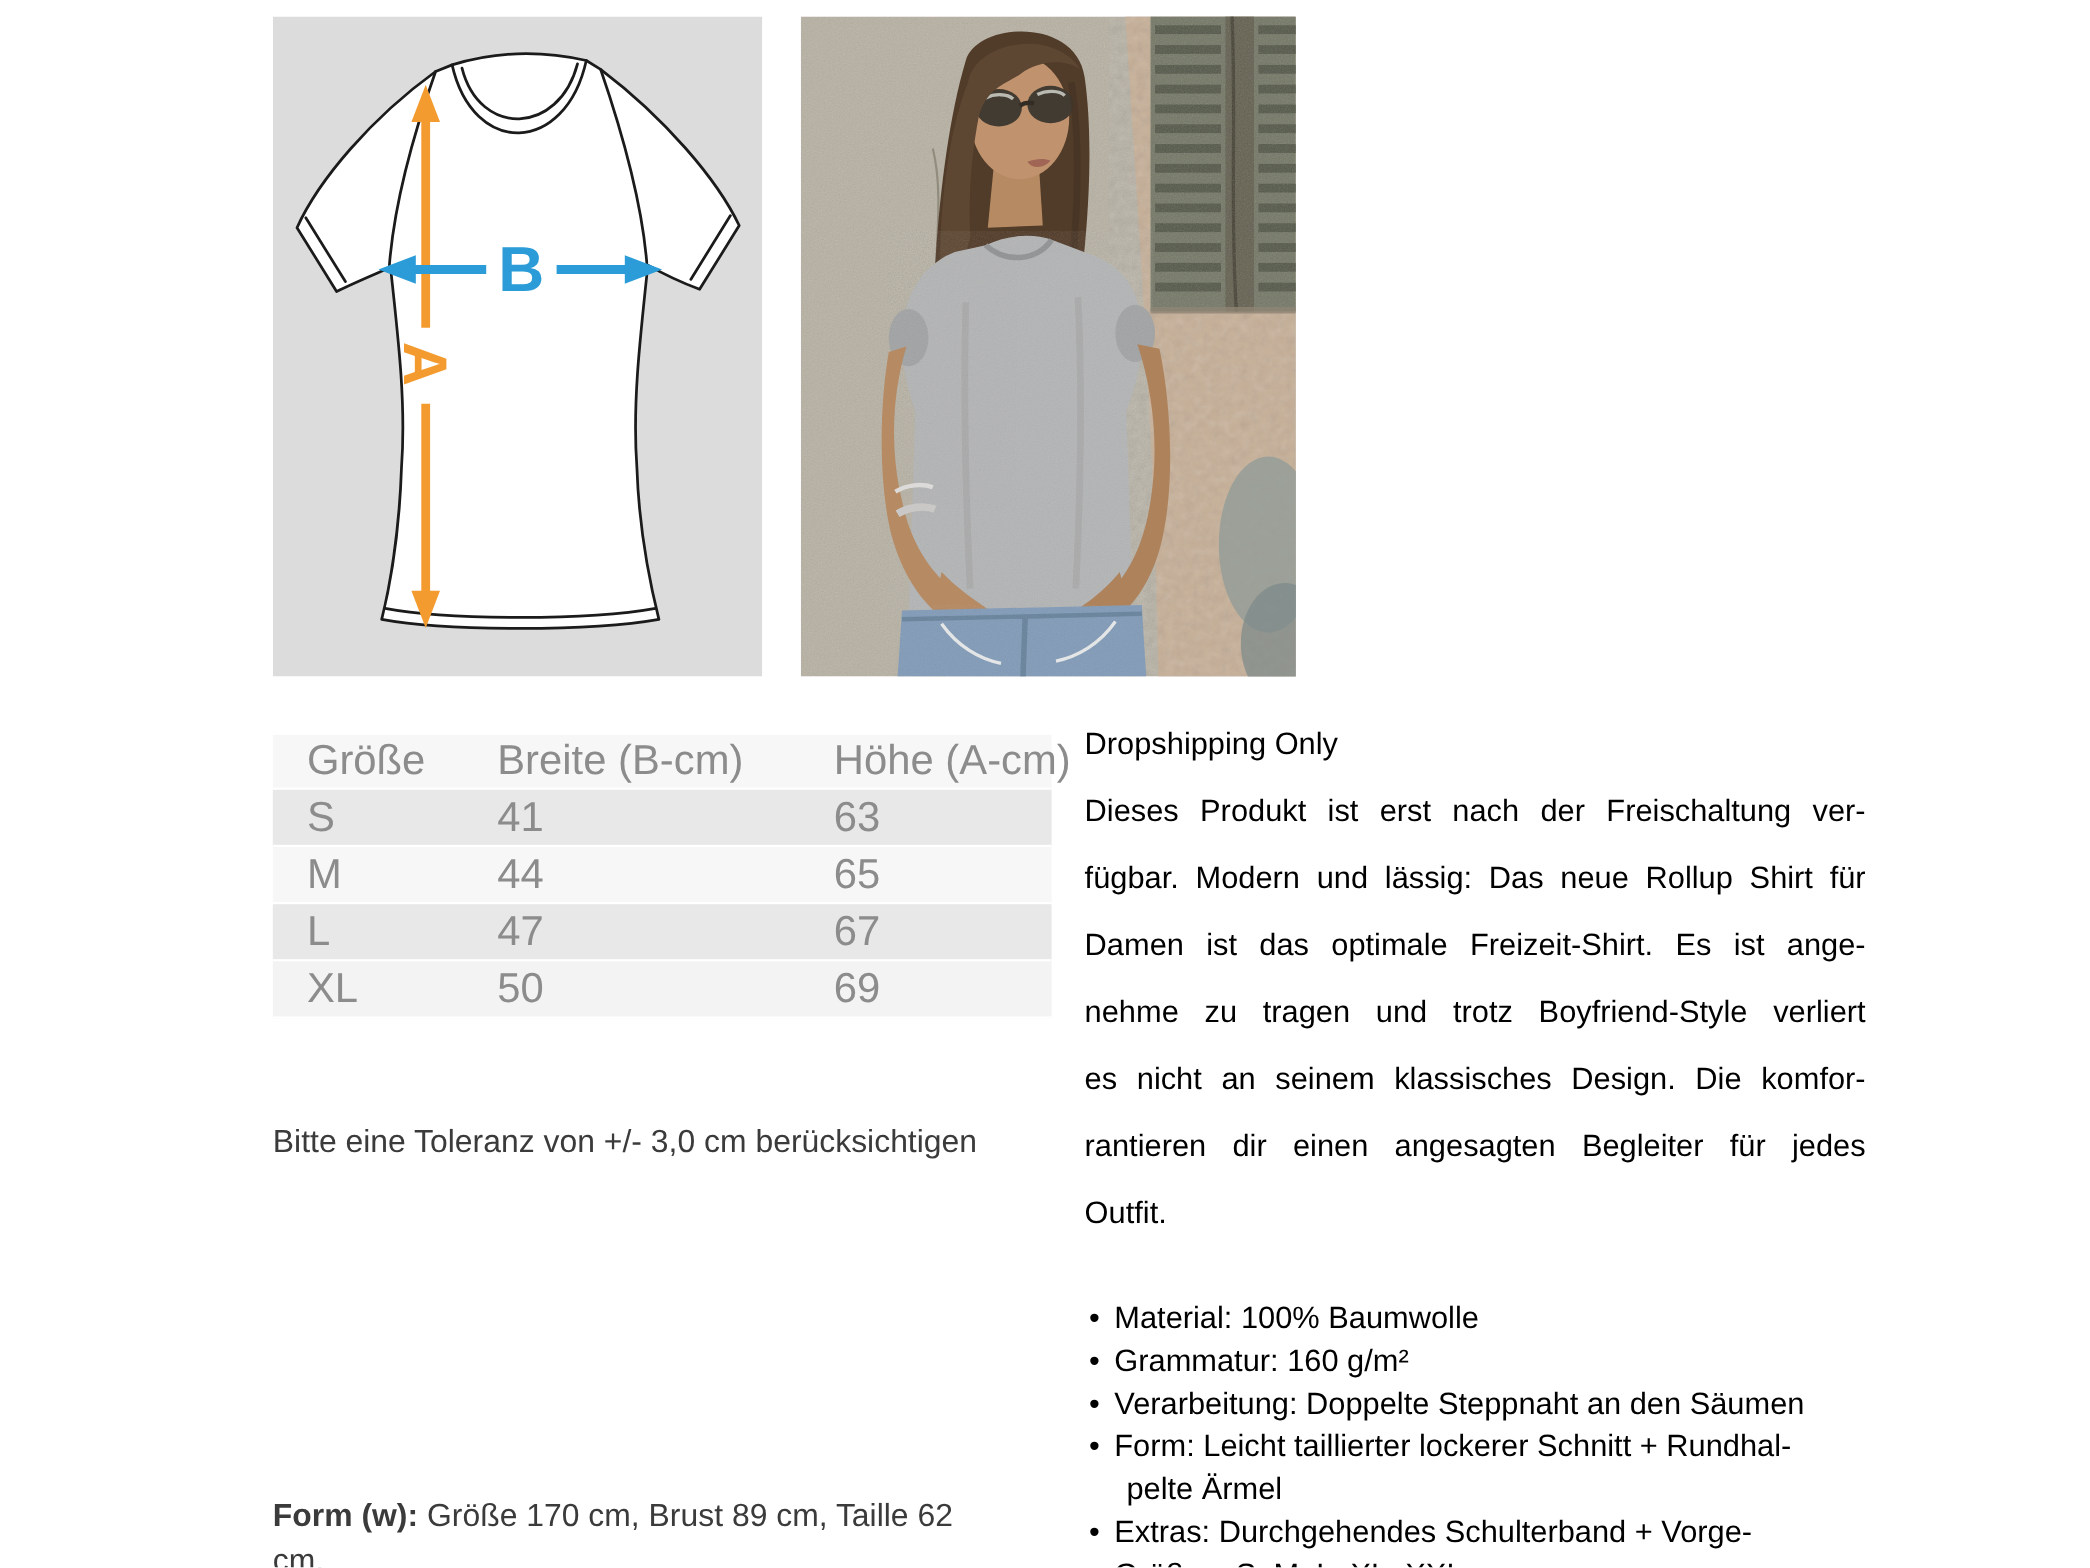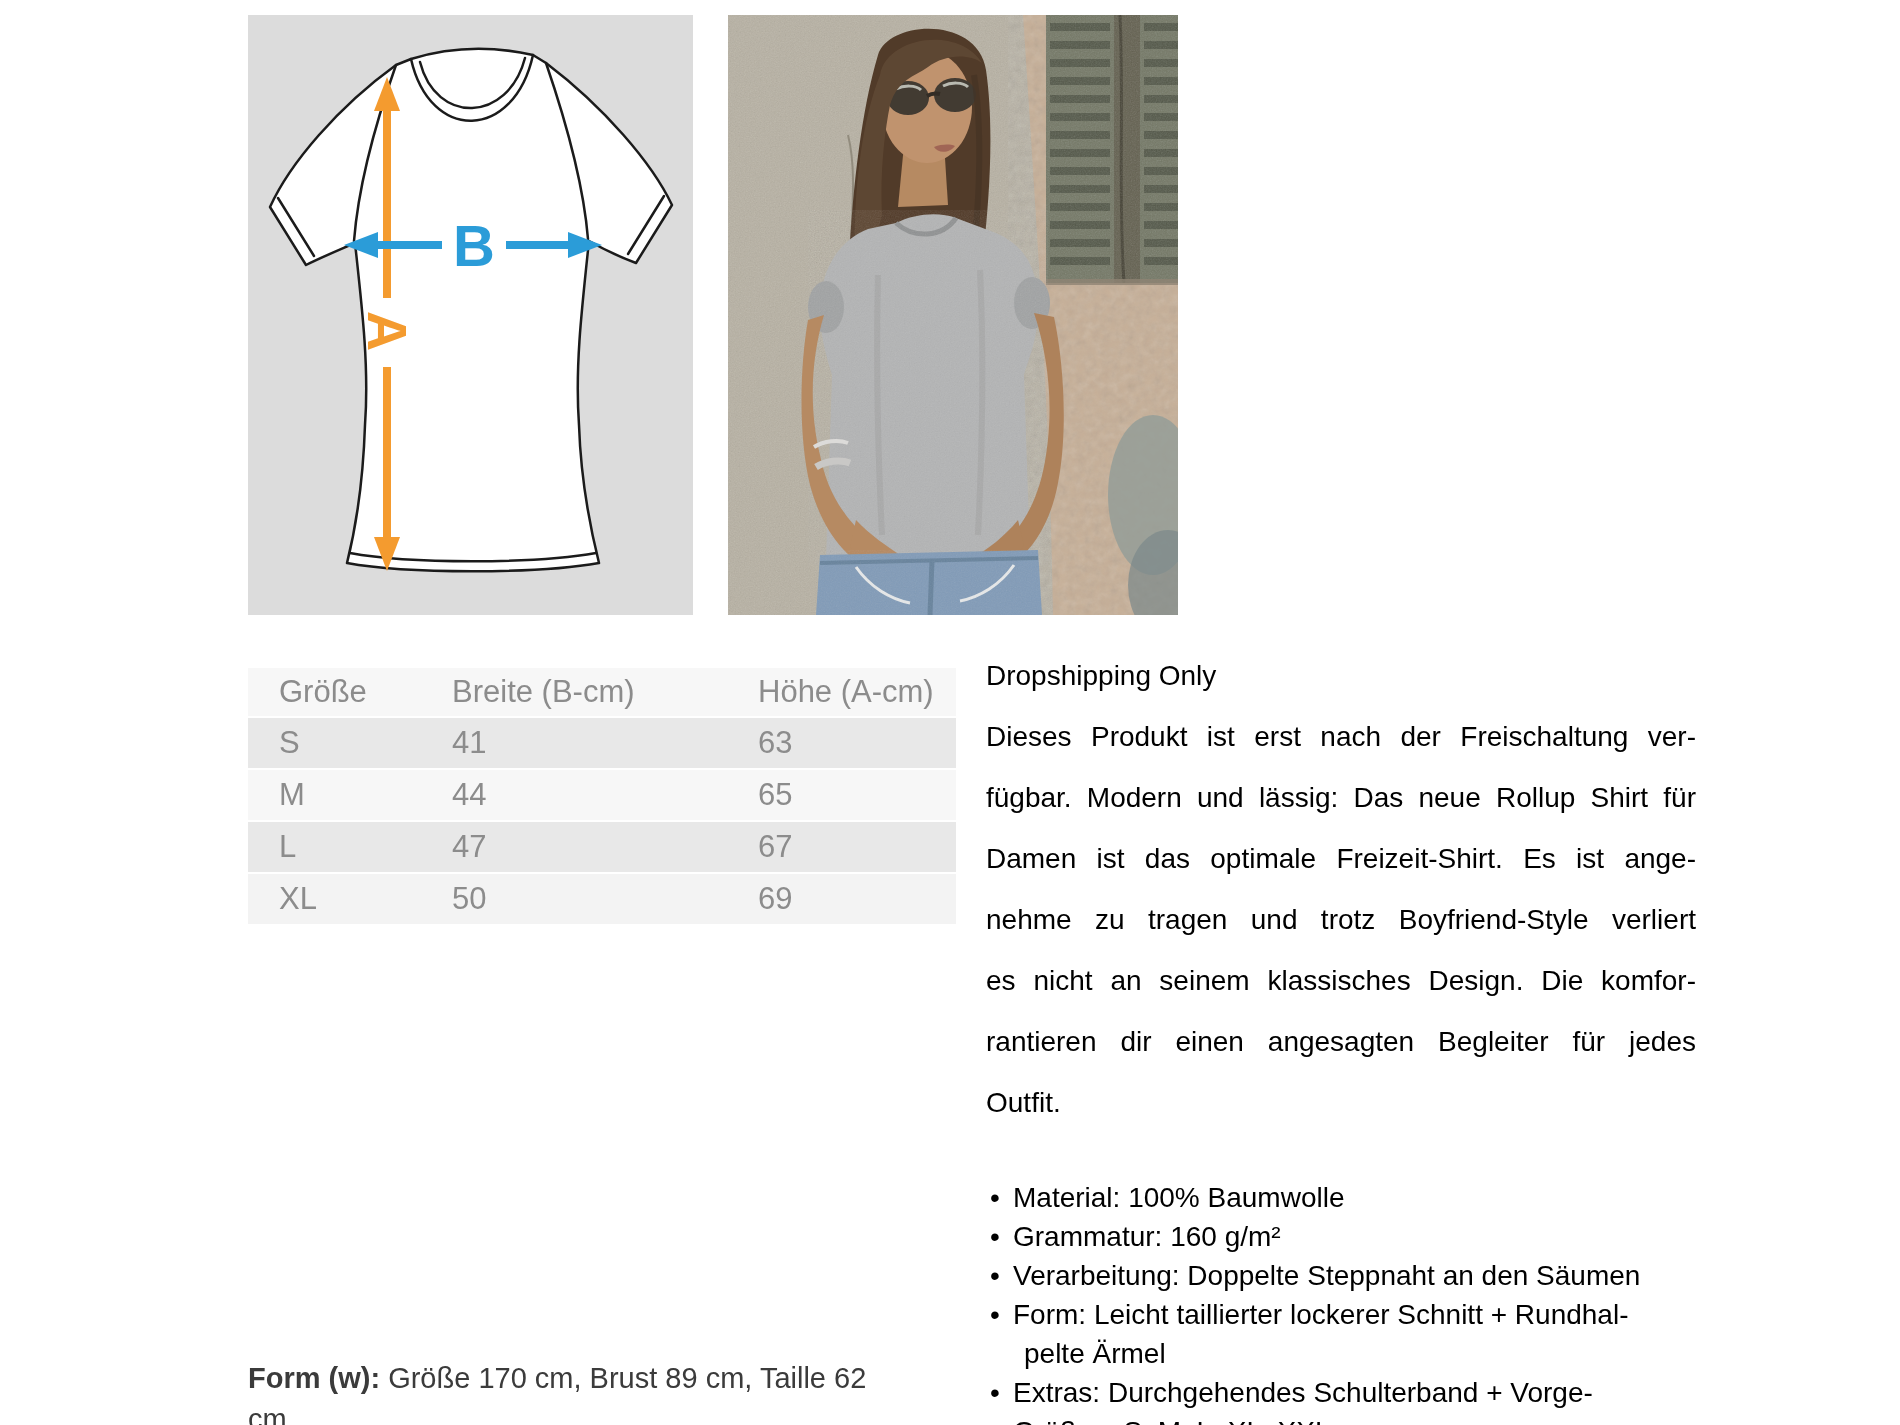--- a/index.html
+++ b/index.html
@@ -9,21 +9,21 @@
   
   .panel-diagram{position:absolute;left:248px;top:15px;width:445px;height:600px;}
   .panel-diagram svg{display:block;width:100%;height:100%;}
   .panel-diagram text{font-family:"Liberation Sans","DejaVu Sans",sans-serif;font-weight:bold;}
 
   
   .panel-photo{position:absolute;left:728px;top:15px;width:450px;height:600px;}
   .panel-photo svg{display:block;width:100%;height:100%;}
 
   
-  .size-table{position:absolute;left:248px;top:668px;width:708px;font-size:31px;color:#8c8c8c;}
+  .size-table{position:absolute;left:248px;top:668px;width:708px;font-size:38px;color:#8c8c8c;}
   .trow{display:grid;grid-template-columns:173px 306px auto;align-items:center;
         height:52px;padding-left:31px;box-sizing:border-box;border-bottom:2px solid #ffffff;}
   .trow.thead{height:50px;}
   .cell{white-space:nowrap;}
 
   
   .tolerance{position:absolute;left:248px;top:1022px;width:720px;font-size:29px;color:#3b3b3b;}
 
   
   .model-info{position:absolute;left:248px;top:1358px;width:640px;font-size:29px;
@@ -264,20 +264,21 @@
 
         <div class="trow" style="background: rgb(243, 243, 243);">
           <div class="cell">XL</div>
           <div class="cell">50</div>
           <div class="cell">69</div>
         </div>
 
       </div>
   </div>
 
+  <div class="tolerance">Bitte eine Toleranz von +/- 3,0 cm berücksichtigen</div>
 
   <div class="model-info">
     <div><b>Form (w):</b><span> Größe 170 cm, Brust 89 cm, Taille 62 cm,</span></div>
 
   </div>
 
   <div class="description">
     <div class="desc-heading">Dropshipping Only</div>
     <div>
         <div class="para-line">Dieses Produkt ist erst nach der Freischaltung ver-</div>

